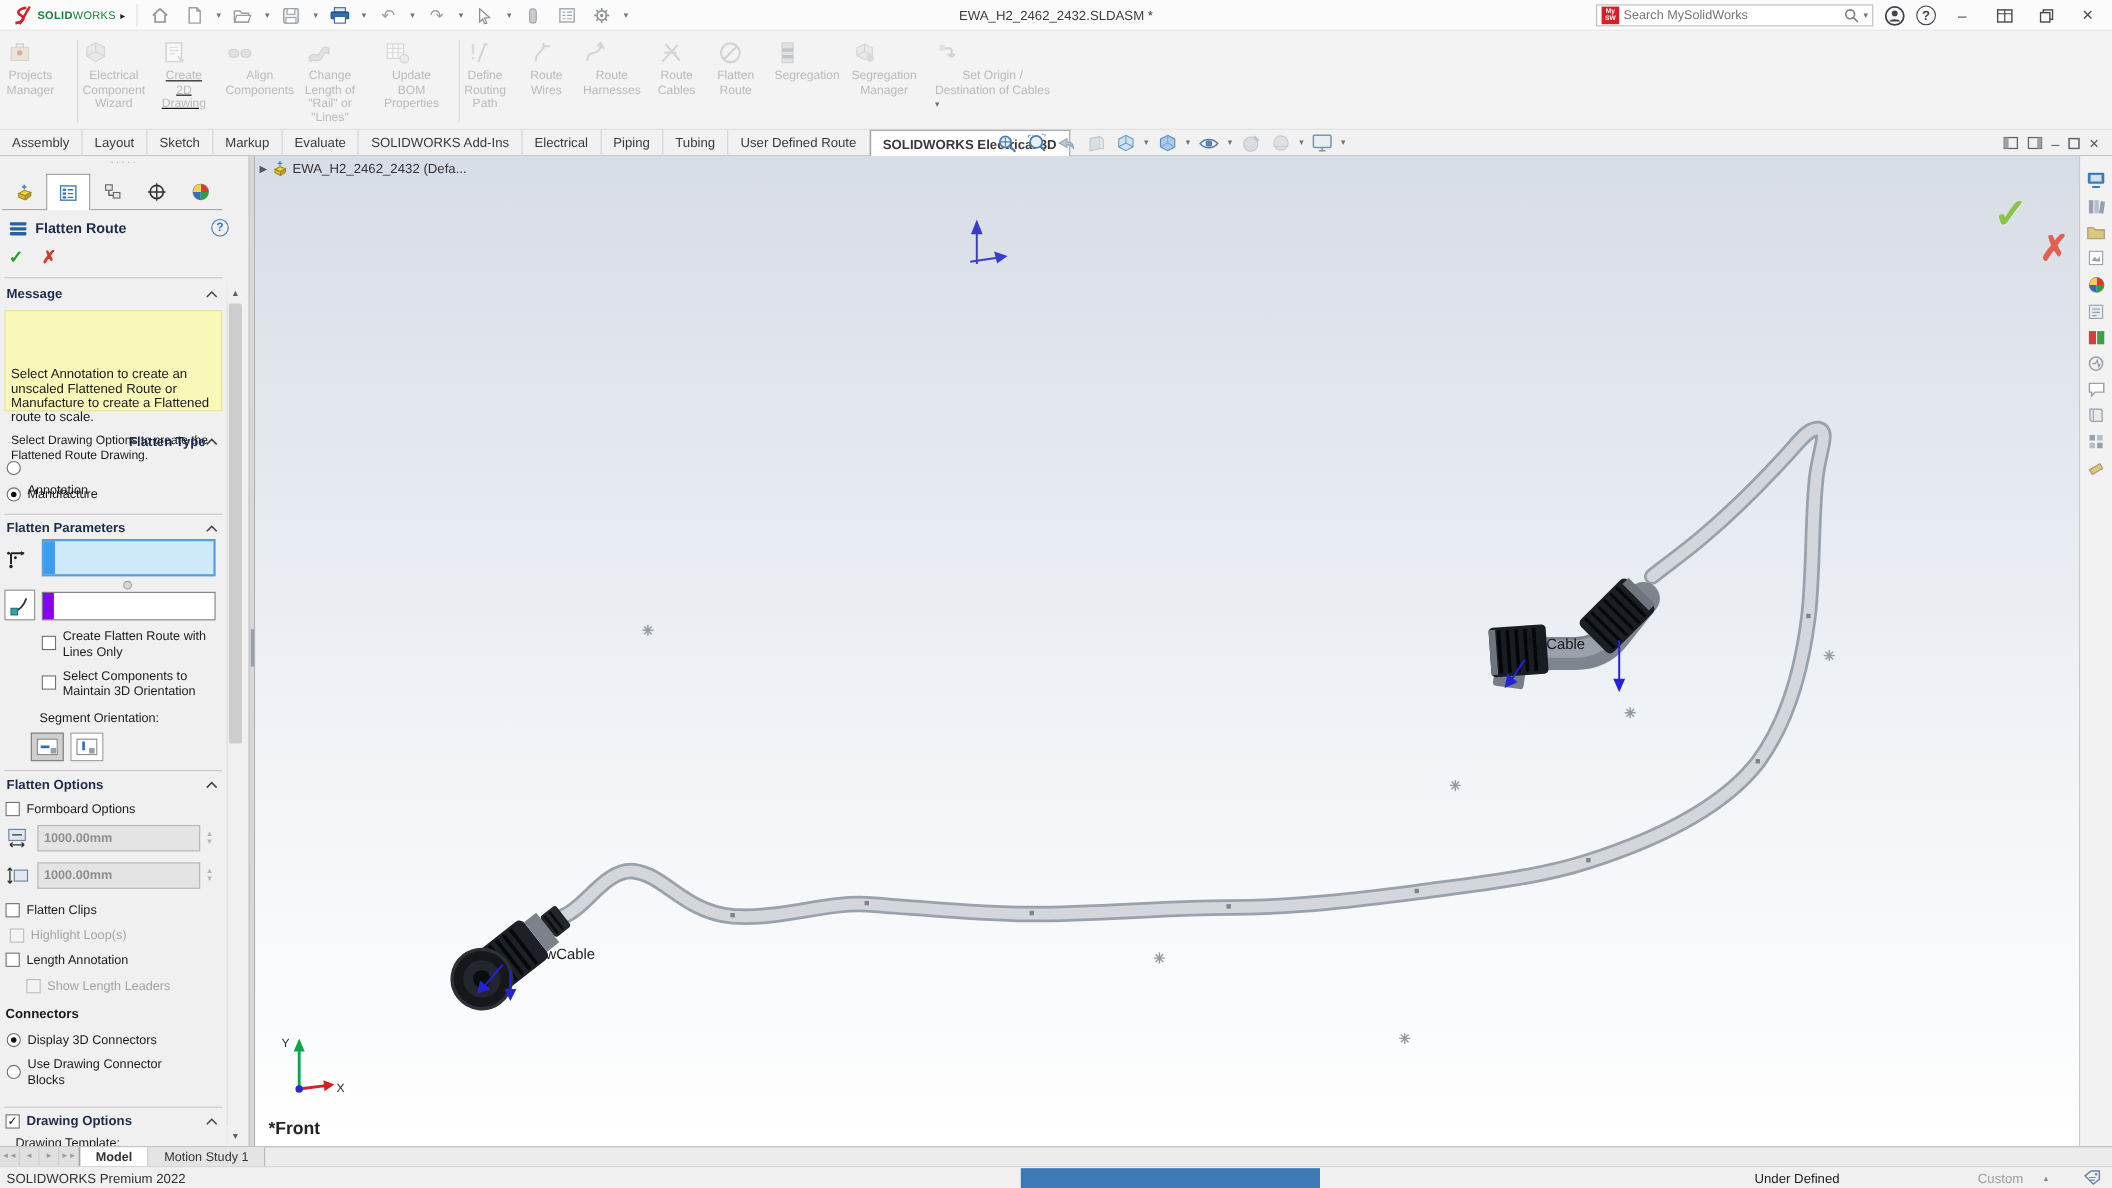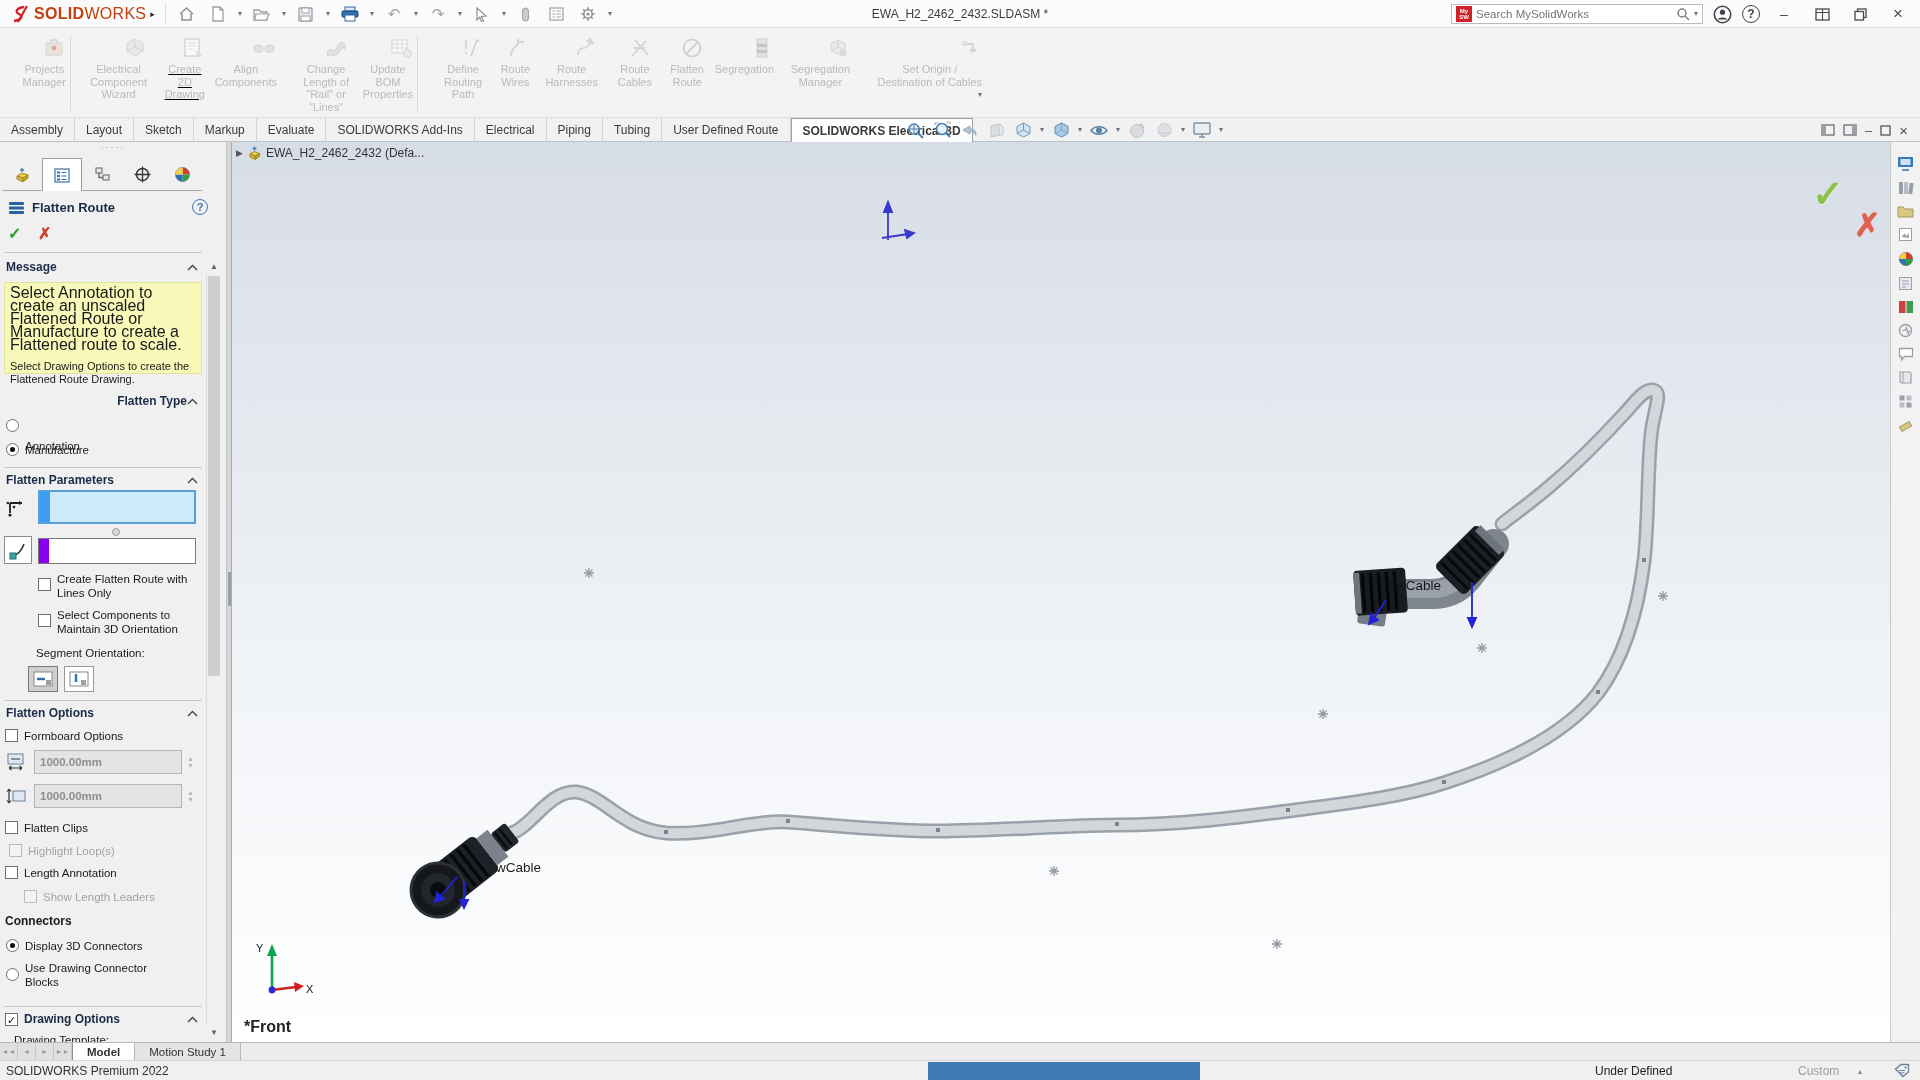--- a/index.html
+++ b/index.html
@@ -3,31 +3,31 @@
 <meta charset="utf-8">
 <style>
   *{margin:0;padding:0;box-sizing:border-box;font-family:"Liberation Sans",sans-serif;}
   html,body{width:1920px;height:1080px;overflow:hidden;background:#f0f0f0;}
   .abs{position:absolute;}
   .row{display:flex;align-items:center;}
   .ico{display:inline-flex;align-items:center;justify-content:center;}
   .caret{font-size:8px;color:#6d7277;line-height:1;}
   
   #titlebar{position:absolute;left:0;top:0;width:1920px;height:28px;background:#fbfbfb;border-bottom:1px solid #e2e2e2;}
-  .brand{font-size:16px;color:#c2410c;letter-spacing:.3px;}
+  .brand{font-size:10px;color:#15803d;letter-spacing:.3px;}
   .brand b{font-weight:700;} .brand span{font-weight:400;}
   .qat-ico{width:22px;height:20px;color:#8d9298;}
   .tb-title{position:absolute;left:0;right:0;top:0;height:28px;display:flex;align-items:center;justify-content:center;font-size:12px;color:#3c3c3c;pointer-events:none;}
   .searchbox{width:252px;height:20px;border:1px solid #bcbcbc;background:#fff;display:flex;align-items:center;padding:0 4px;gap:4px;}
   .mysw{width:16px;height:16px;background:#d22128;color:#fff;font-size:6px;font-weight:700;display:flex;flex-direction:column;align-items:center;justify-content:center;line-height:6px;}
   .searchbox input{border:none;outline:none;flex:1;font-size:11.5px;color:#555;background:transparent;}
   .winbtn{width:28px;height:24px;display:flex;align-items:center;justify-content:center;color:#4a4a4a;font-size:14px;}
   
   #ribbon{position:absolute;left:0;top:28px;width:1920px;height:90px;background:#f3f3f3;border-bottom:1px solid #dddddd;display:flex;align-items:stretch;padding:4px 0 2px 6px;}
-  .rbtn{display:flex;flex-direction:column;align-items:flex-end;padding-top:4px;gap:3px;}
+  .rbtn{display:flex;flex-direction:column;align-items:flex-start;padding-top:4px;gap:3px;}
   .rbtn-label{font-size:11px;line-height:12.5px;color:#b9babd;text-align:center;white-space:pre-line;}
   .rbtn svg{opacity:.55;}
   .rsep{width:1px;background:#dadada;margin:4px 4px;}
   
   #tabrow{position:absolute;left:0;top:118px;width:1920px;height:24px;background:#f1f1f1;border-bottom:1px solid #bcc1c7;}
   .ctabs{display:flex;height:24px;align-items:stretch;}
   .ctab{padding:0 11px;font-size:12px;color:#3a3a3a;display:flex;align-items:center;border-right:1px solid #d4d4d4;background:transparent;}
   .ctab.active{background:#ffffff;border:1px solid #9aa0a6;border-bottom:none;font-weight:700;}
   .hud{position:absolute;left:905px;top:0;height:24px;display:flex;align-items:center;gap:7px;}
   .hud .ico{width:20px;height:20px;}
@@ -481,21 +481,21 @@
     <span class="abs" style="left:38px;top:82px;font-size:16px;font-weight:700;color:#d43c2c;">✗</span>
     <div class="sepline" style="top:110px;"></div>
 
     <div class="row abs" style="left:6px;top:118px;width:192px;justify-content:space-between;">
       <span class="sect">Message</span>
       <svg class="chev" width="11" height="7" viewBox="0 0 11 7">
           <path d="M1 6 L5.5 1.5 L10 6" fill="none" stroke="#444" stroke-width="1.4"></path>
         </svg>
     </div>
     <div class="abs" style="left:4px;top:140px;width:198px;height:92px;background:#f8f8b8;border:1px solid #e3e39a;padding:3px 5px;">
-      <div class="plabel" style="font-size:16px;line-height:13px;">Select Annotation to create an unscaled Flattened Route or Manufacture to create a Flattened route to scale.</div>
+      <div class="plabel" style="font-size:12px;line-height:13px;margin-top:48px;">Select Annotation to create an unscaled Flattened Route or Manufacture to create a Flattened route to scale.</div>
       <div class="plabel" style="font-size:11px;line-height:13px;margin-top:9px;">Select Drawing Options to create the Flattened Route Drawing.</div>
     </div>
 
     <div class="row abs" style="left:6px;top:252px;width:192px;justify-content:flex-end;">
       <span class="sect">Flatten Type</span>
       <svg class="chev" width="11" height="7" viewBox="0 0 11 7">
           <path d="M1 6 L5.5 1.5 L10 6" fill="none" stroke="#444" stroke-width="1.4"></path>
         </svg>
     </div>
     <span class="radio" style="left:6px;top:277px;"></span>

